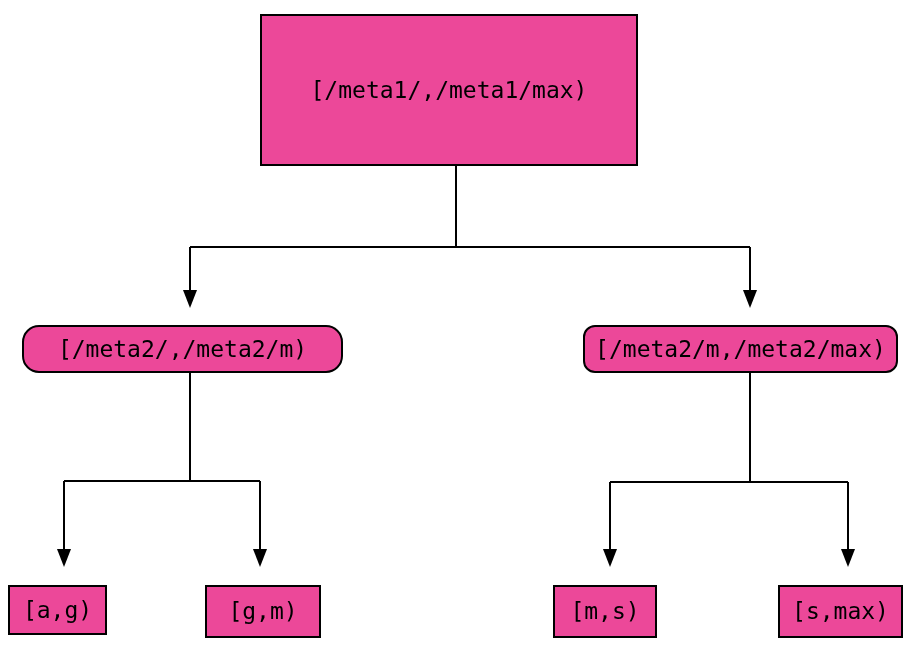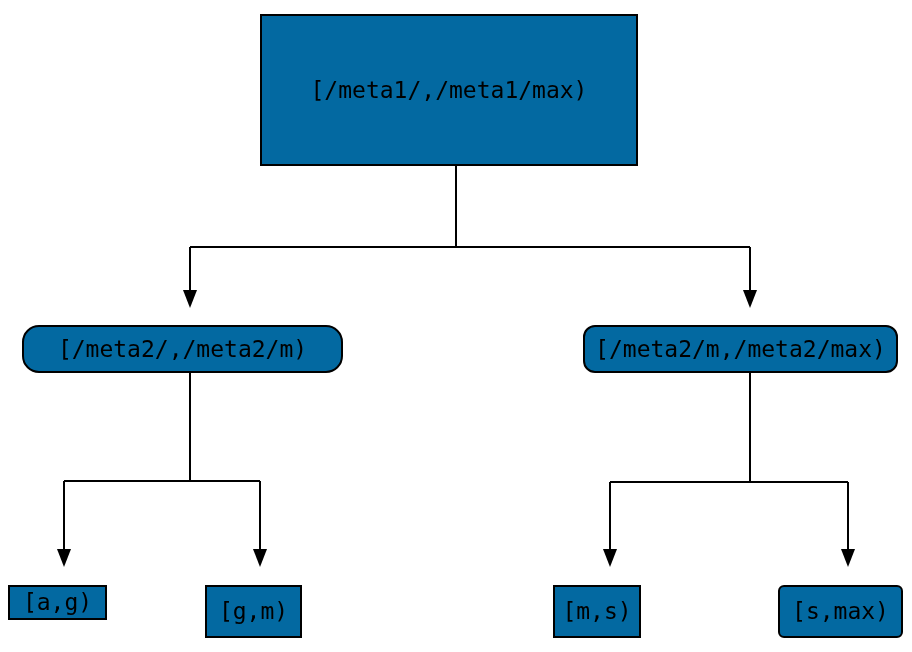--- a/index.html
+++ b/index.html
@@ -28,36 +28,36 @@
     fill: none;
   }
   .edges-svg polygon {
     fill: #000000;
     stroke: none;
   }
   .node {
     position: absolute;
     box-sizing: border-box;
     border: 2px solid #000000;
-    background: #0369a1;
+    background: #ec4899;
     color: #000000;
     display: flex;
     align-items: center;
     justify-content: center;
     font-size: 23px;
     line-height: 1;
     white-space: nowrap;
   }
   .node-root      { left: 260px; top: 14px;  width: 378px; height: 152px; }
   .node-left      { left: 22px;  top: 325px; width: 321px; height: 48px; border-radius: 17px; }
   .node-right     { left: 583px; top: 325px; width: 315px; height: 48px; border-radius: 12px; }
-  .node-leaf-ag   { left: 8px;   top: 585px; width: 99px;  height: 35px; text-align: center; }
-  .node-leaf-gm   { left: 205px; top: 585px; width: 97px;  height: 53px; }
-  .node-leaf-ms   { left: 553px; top: 585px; width: 88px; height: 53px; }
-  .node-leaf-smax { left: 778px; top: 585px; width: 125px; height: 53px; border-radius: 6px; }
+  .node-leaf-ag   { left: 8px;   top: 585px; width: 99px;  height: 50px; text-align: center; }
+  .node-leaf-gm   { left: 205px; top: 585px; width: 116px;  height: 53px; }
+  .node-leaf-ms   { left: 553px; top: 585px; width: 104px; height: 53px; }
+  .node-leaf-smax { left: 778px; top: 585px; width: 125px; height: 53px; }
 </style>
 </head>
 <body>
 
 <div class="canvas">
 
   <svg class="edges-svg" viewBox="0 0 912 652" xmlns="http://www.w3.org/2000/svg">
 
     <path d="M456 166 L456 247"></path>
     <path d="M190 247 L750 247"></path>

